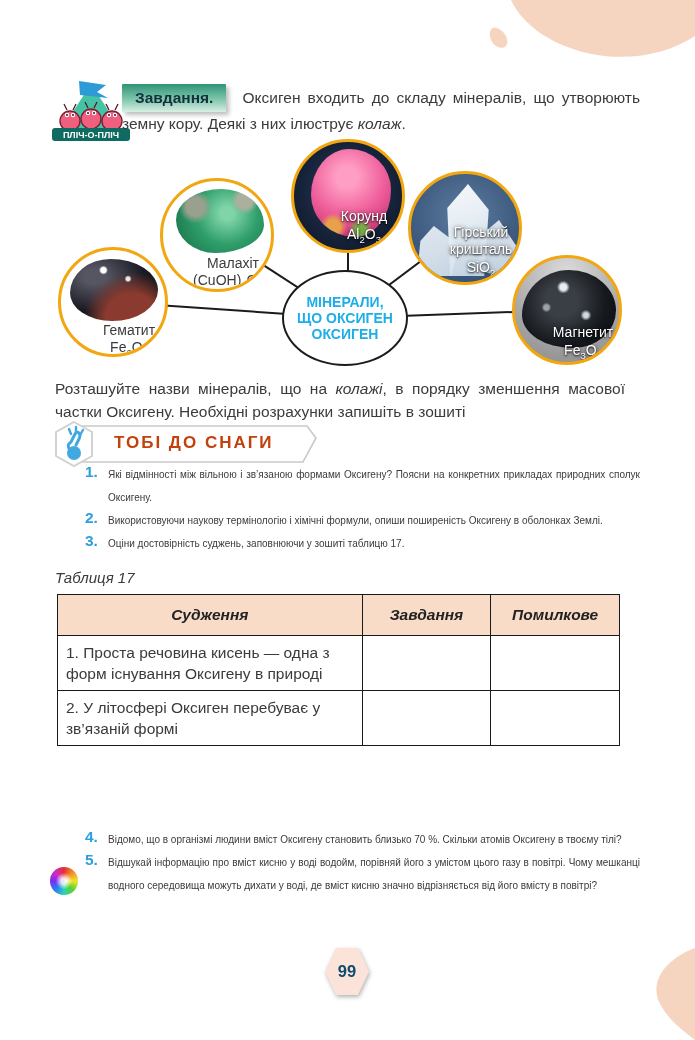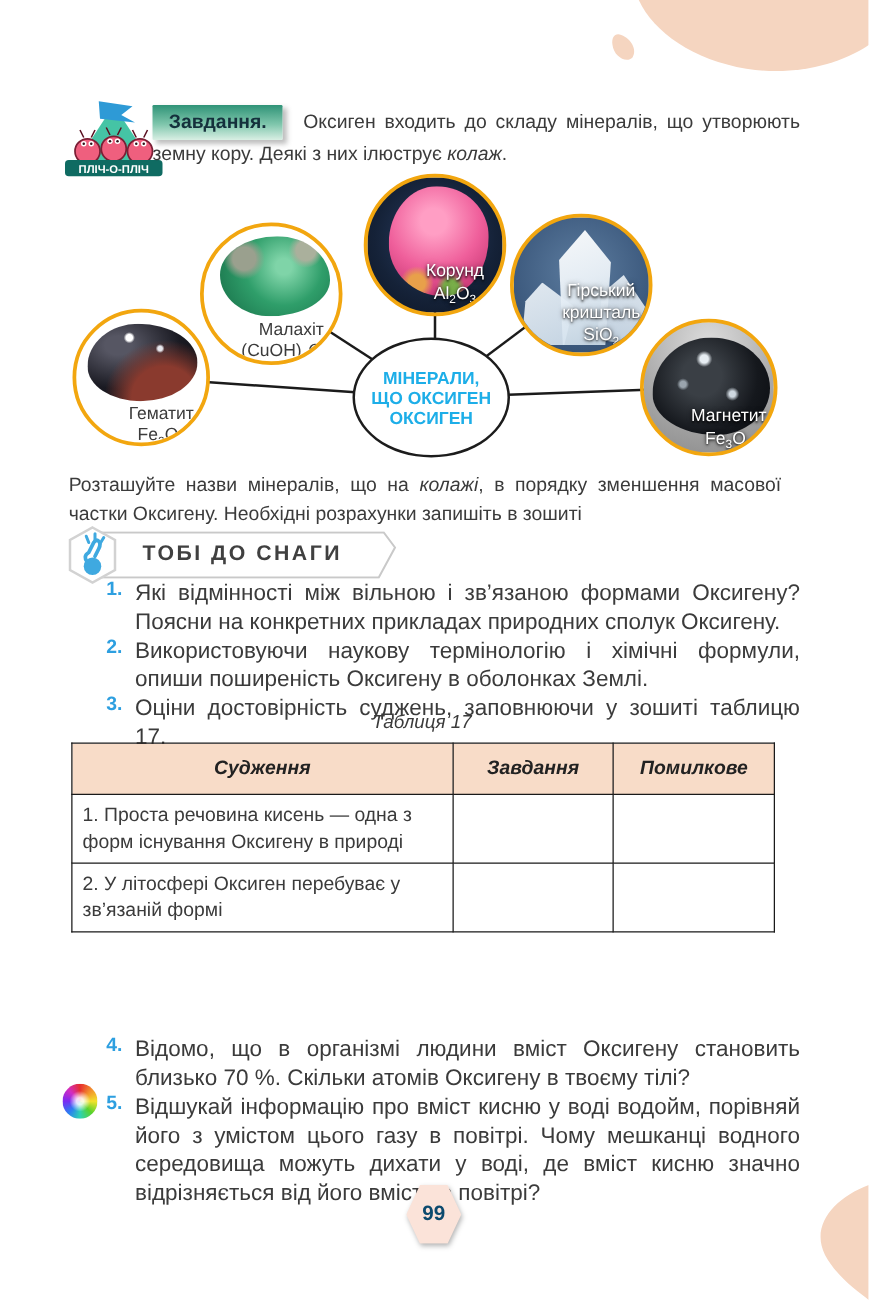--- a/index.html
+++ b/index.html
@@ -47,31 +47,31 @@
     box-sizing:border-box;display:flex;flex-direction:column;
     align-items:center;justify-content:center;
     font-weight:bold;font-size:14px;line-height:16px;color:#1daee8;
     text-align:center;
   }
 
   
   #section-header{left:50px;top:420px;width:290px;height:50px;}
   #section-title{
     position:absolute;left:64px;top:13px;font-size:17px;font-weight:600;
-    letter-spacing:2px;color:#404040;
+    letter-spacing:2px;color:#c2410c;
   }
 
   
   .qlist{width:585px;}
   .q-item{position:relative;padding-left:53px;box-sizing:border-box;}
   .q-num{position:absolute;left:30px;top:0;font-weight:bold;color:#2d9fe0;font-size:15.5px;}
-  .q-text{font-size:18px;line-height:23px;text-align:justify;}
-
-  
-  #tbl-caption{left:55px;top:569px;width:565px;text-align:center;
+  .q-text{font-size:10px;line-height:23px;text-align:justify;}
+
+  
+  #tbl-caption{left:55px;top:569px;width:565px;text-align:left;
     font-style:italic;font-size:15px;color:#3b3b3b;}
   table.t17{border-collapse:collapse;width:563px;table-layout:fixed;}
   table.t17 th,table.t17 td{border:1.5px solid #1a1a1a;font-size:15.5px;}
   table.t17 th{
     background:#f8dcc8;font-style:italic;font-weight:bold;color:#222;
     padding:11px 4px;text-align:center;
   }
   table.t17 td{padding:6px 8px;vertical-align:top;line-height:21px;}
   .colw1{width:54.2%;}.colw2{width:22.9%;}.colw3{width:22.9%;}
 

